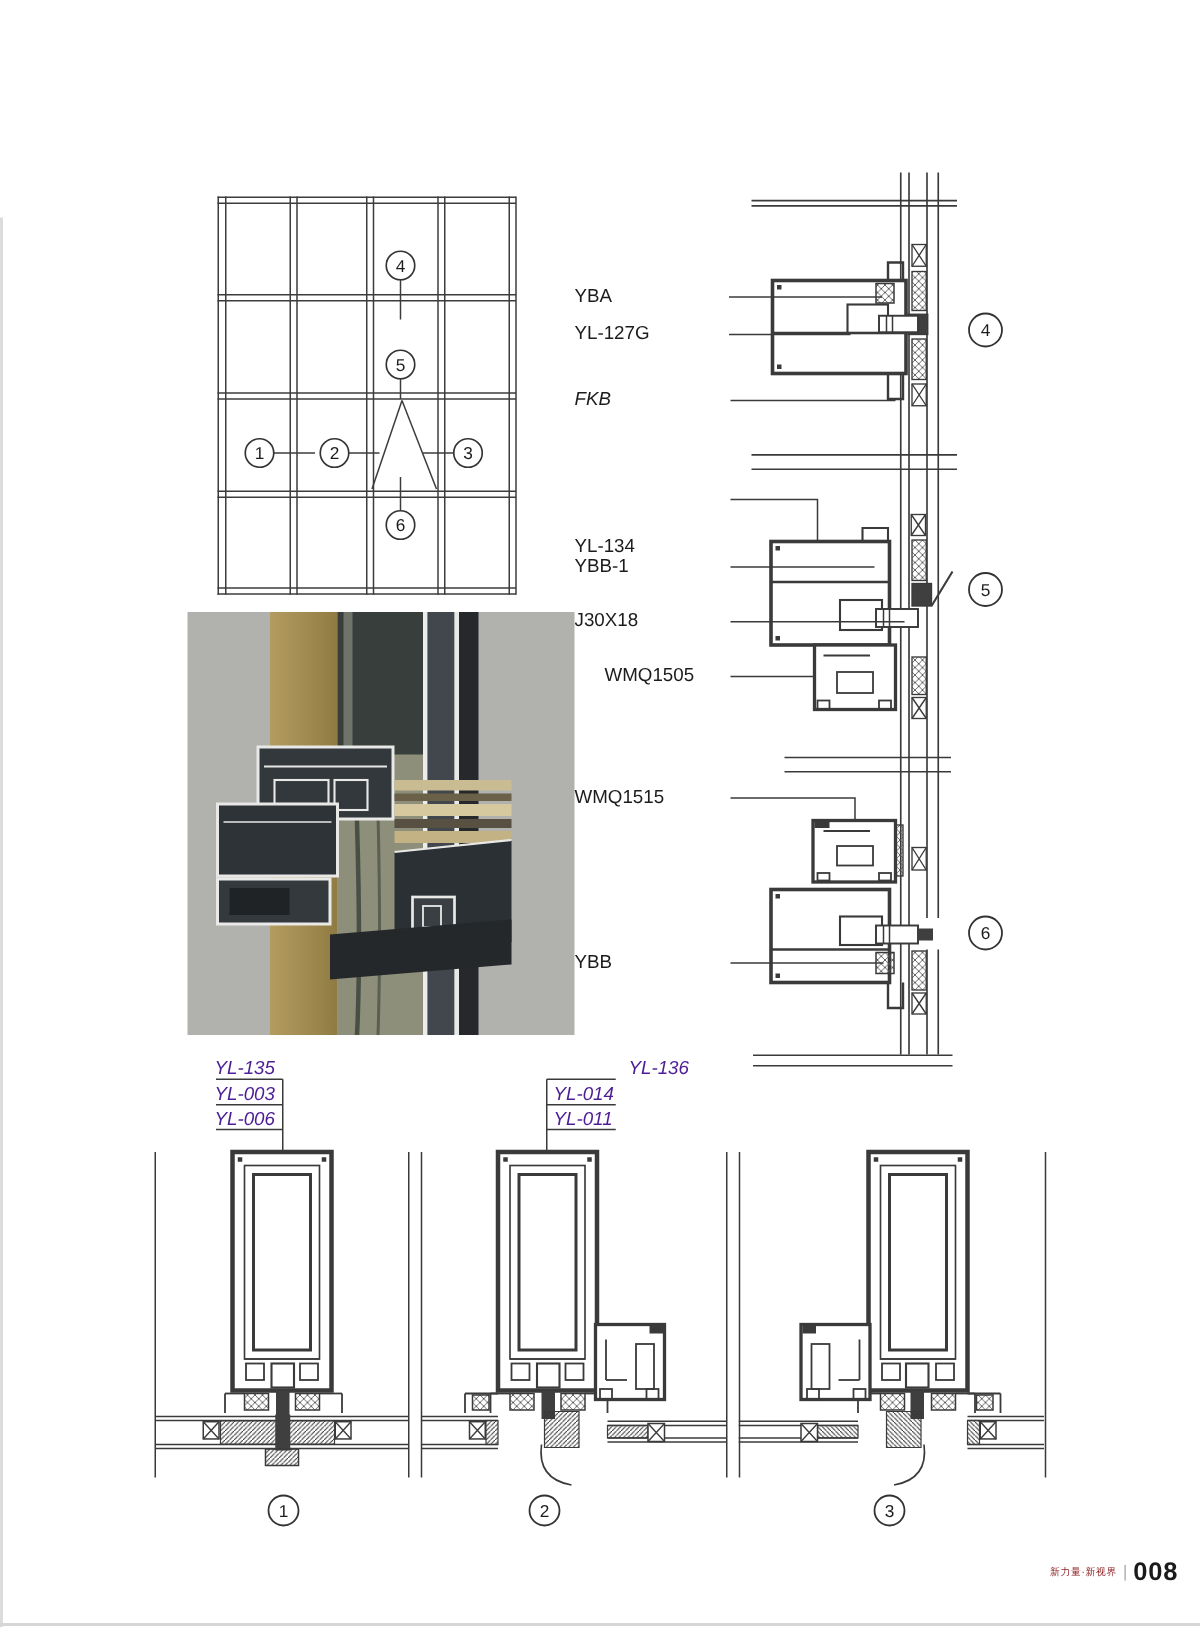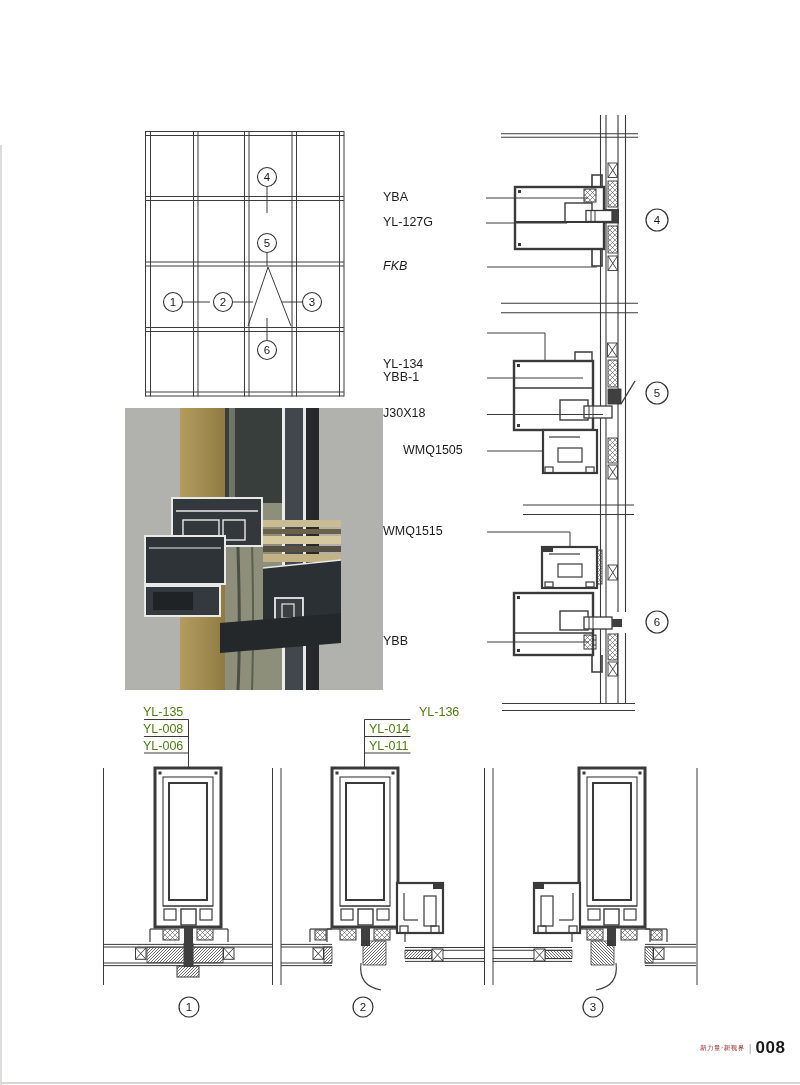--- a/index.html
+++ b/index.html
@@ -1,19 +1,19 @@
 <!DOCTYPE html>
 <html><head>
 <meta charset="utf-8">
 <style>
   html,body{margin:0;padding:0;background:#ffffff;}
   #page{position:relative;width:800px;height:1085px;background:#ffffff;overflow:hidden;
         font-family:"Liberation Sans","DejaVu Sans",sans-serif;color:#1e1e1e;}
   svg{position:absolute;overflow:visible;}
-  .lbl{position:absolute;font-size:12.5px;line-height:13px;color:#4d7c0f;white-space:nowrap;}
+  .lbl{position:absolute;font-size:12.5px;line-height:13px;color:#4c1d95;white-space:nowrap;font-style:italic;}
   .lbl-r{position:absolute;font-size:12.5px;line-height:13px;color:#1c1c1c;white-space:nowrap;
          width:100px;}
   .callout-num{font-size:11.5px;fill:#1c1c1c;}
   .edge-left{position:absolute;left:0;top:145px;width:2px;height:940px;background:#dcdcda;}
   .edge-bottom{position:absolute;left:0;top:1082px;width:800px;height:2px;background:#d6d6d4;}
   #footer{position:absolute;left:700px;top:1039px;height:18px;display:flex;align-items:center;gap:4px;}
   #footer .slogan{font-size:6.5px;color:#8a1a1e;letter-spacing:.5px;}
   #footer .divider{font-size:11px;color:#aaaaaa;}
   #footer .pagenum{font-size:17px;font-weight:bold;color:#1a1a1a;letter-spacing:.5px;}
 </style>
@@ -360,21 +360,21 @@
     <text x="363" y="1011" text-anchor="middle" class="callout-num">2</text>
 
     <g>
       <use href="#d2c" xlink:href="#d2c" transform="translate(977,0) scale(-1,1)"></use>
     </g>
     <circle cx="593" cy="1007" r="10" fill="#ffffff" stroke="#333" stroke-width="1.2"></circle>
     <text x="593" y="1011" text-anchor="middle" class="callout-num">3</text>
   </svg>
 
   <div class="lbl" style="left:143px;top:706px;">YL-135</div>
-  <div class="lbl" style="left:143px;top:723px;">YL-008</div>
+  <div class="lbl" style="left:143px;top:723px;">YL-003</div>
   <div class="lbl" style="left:143px;top:740px;">YL-006</div>
   <div class="lbl" style="left:383px;top:706px;margin-left:36px;">YL-136</div>
   <div class="lbl" style="left:369px;top:723px;">YL-014</div>
   <div class="lbl" style="left:369px;top:740px;">YL-011</div>
 
   <div id="footer">
     <span class="slogan">新力量·新视界</span>
     <span class="divider">|</span>
     <span class="pagenum">008</span>
   </div>

